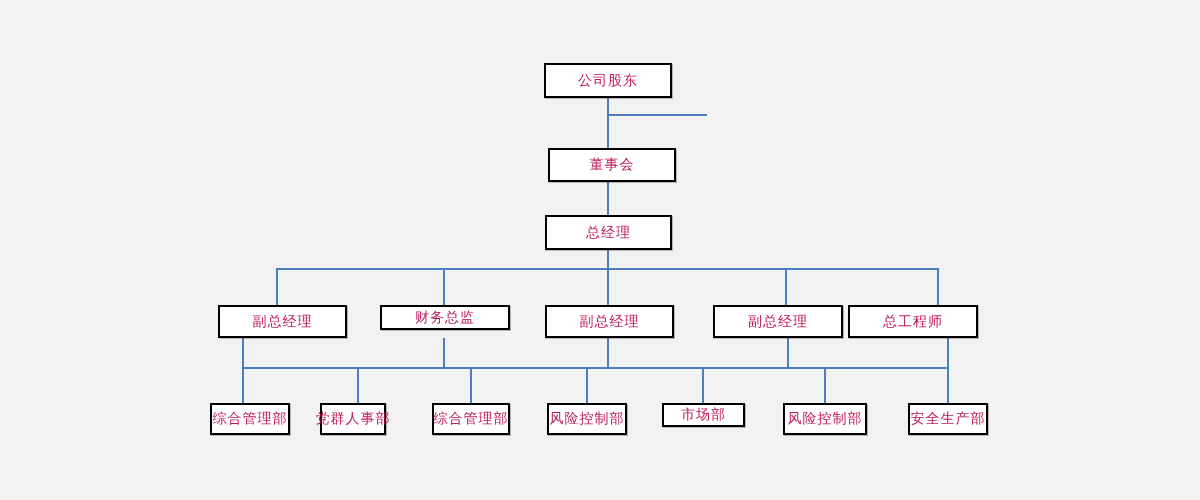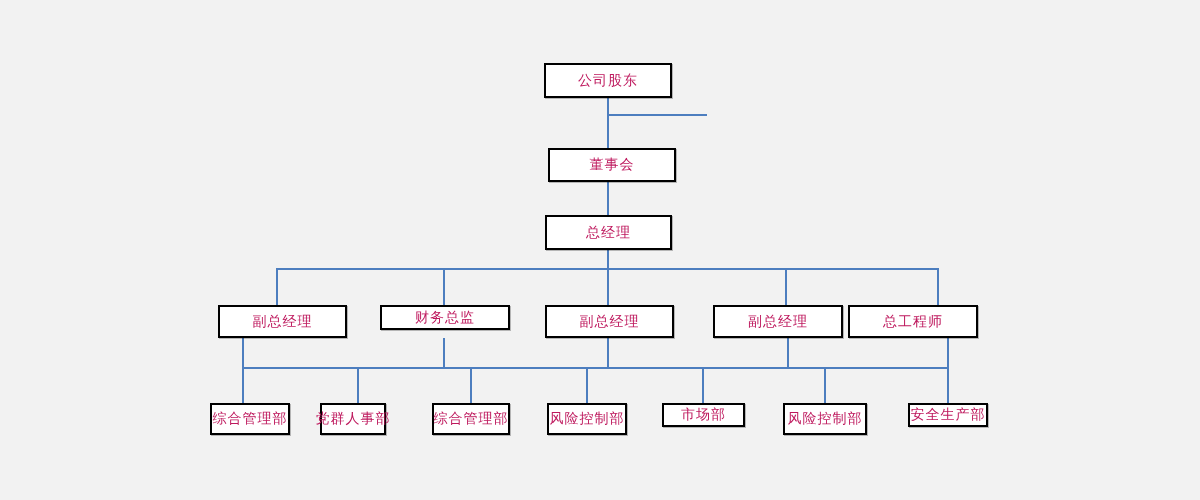--- a/index.html
+++ b/index.html
@@ -102,17 +102,17 @@
   </div>
   <div class="node" style="left:547px; top:403px; width:80px; height:32px;text-align:right;">
     <span>风险控制部</span>
   </div>
   <div class="node" style="left:662px; top:403px; width:83px; height:24px;">
     <span>市场部</span>
   </div>
   <div class="node" style="left:783px; top:403px; width:84px; height:32px;">
     <span>风险控制部</span>
   </div>
-  <div class="node" style="left:908px; top:403px; width:80px; height:24px;">
+  <div class="node" style="left:908px; top:403px; width:80px; height:32px;">
     <span>安全生产部</span>
   </div>
 
 </div>
 
 </body></html>

